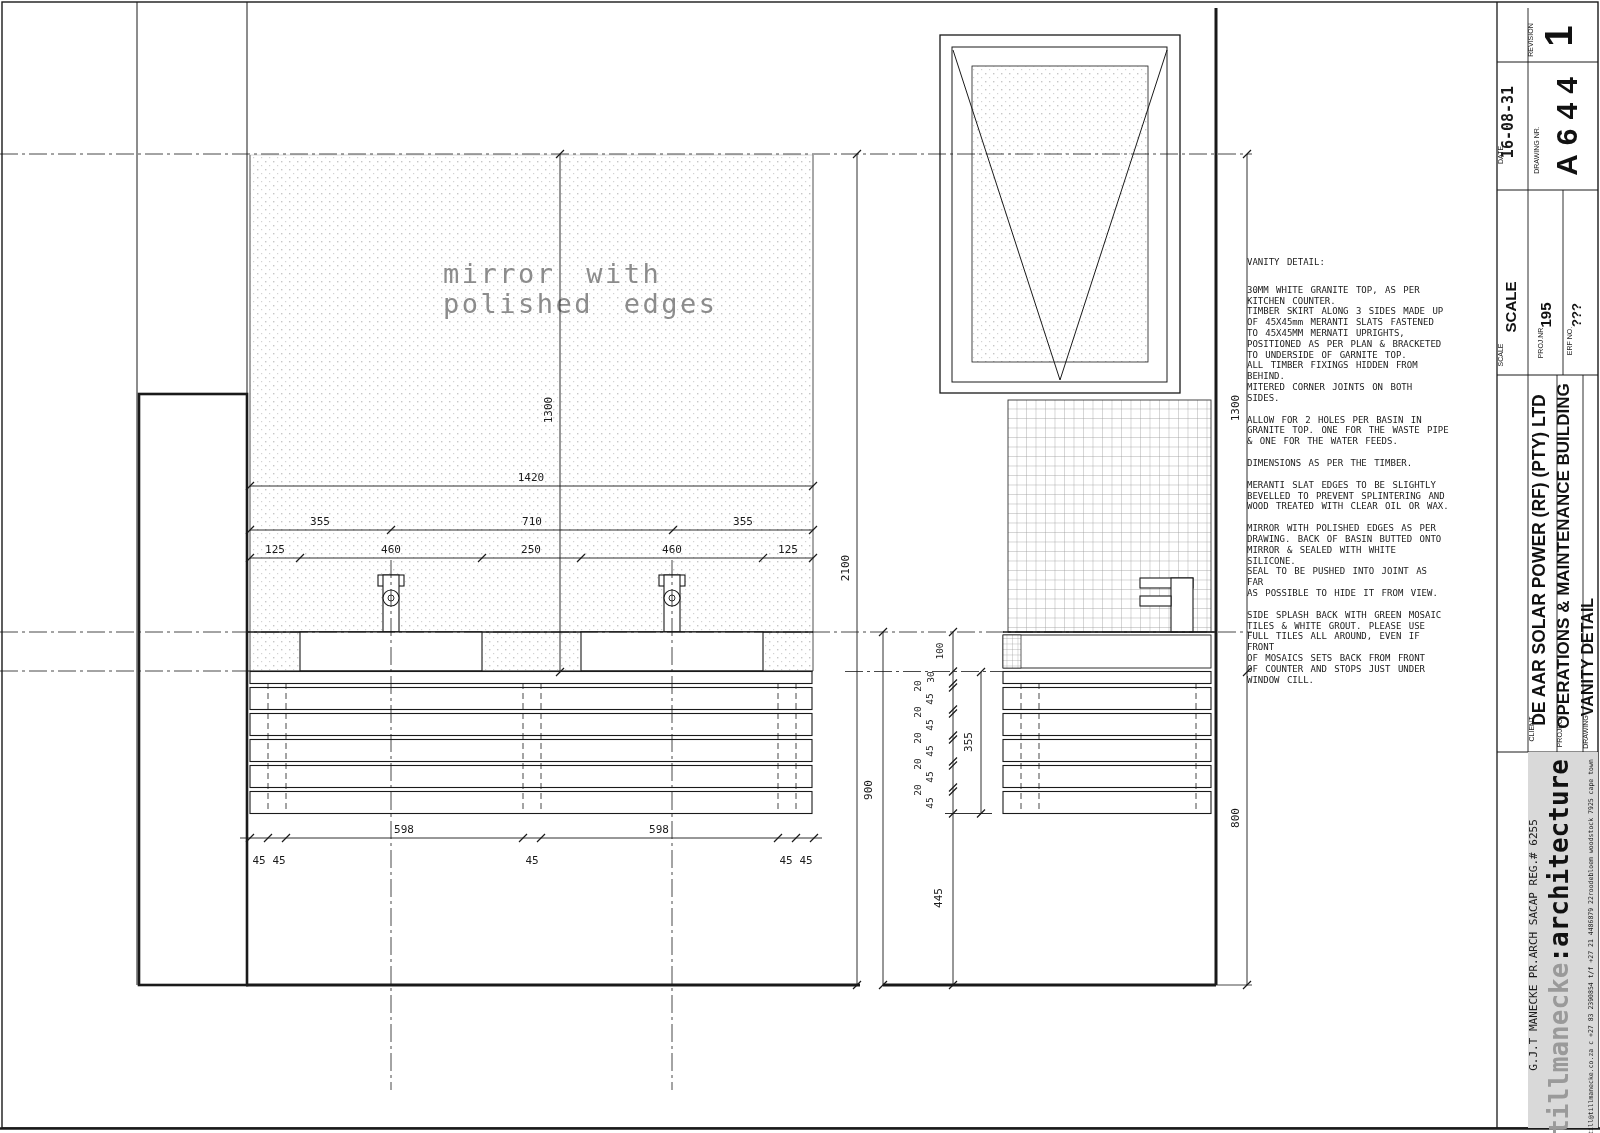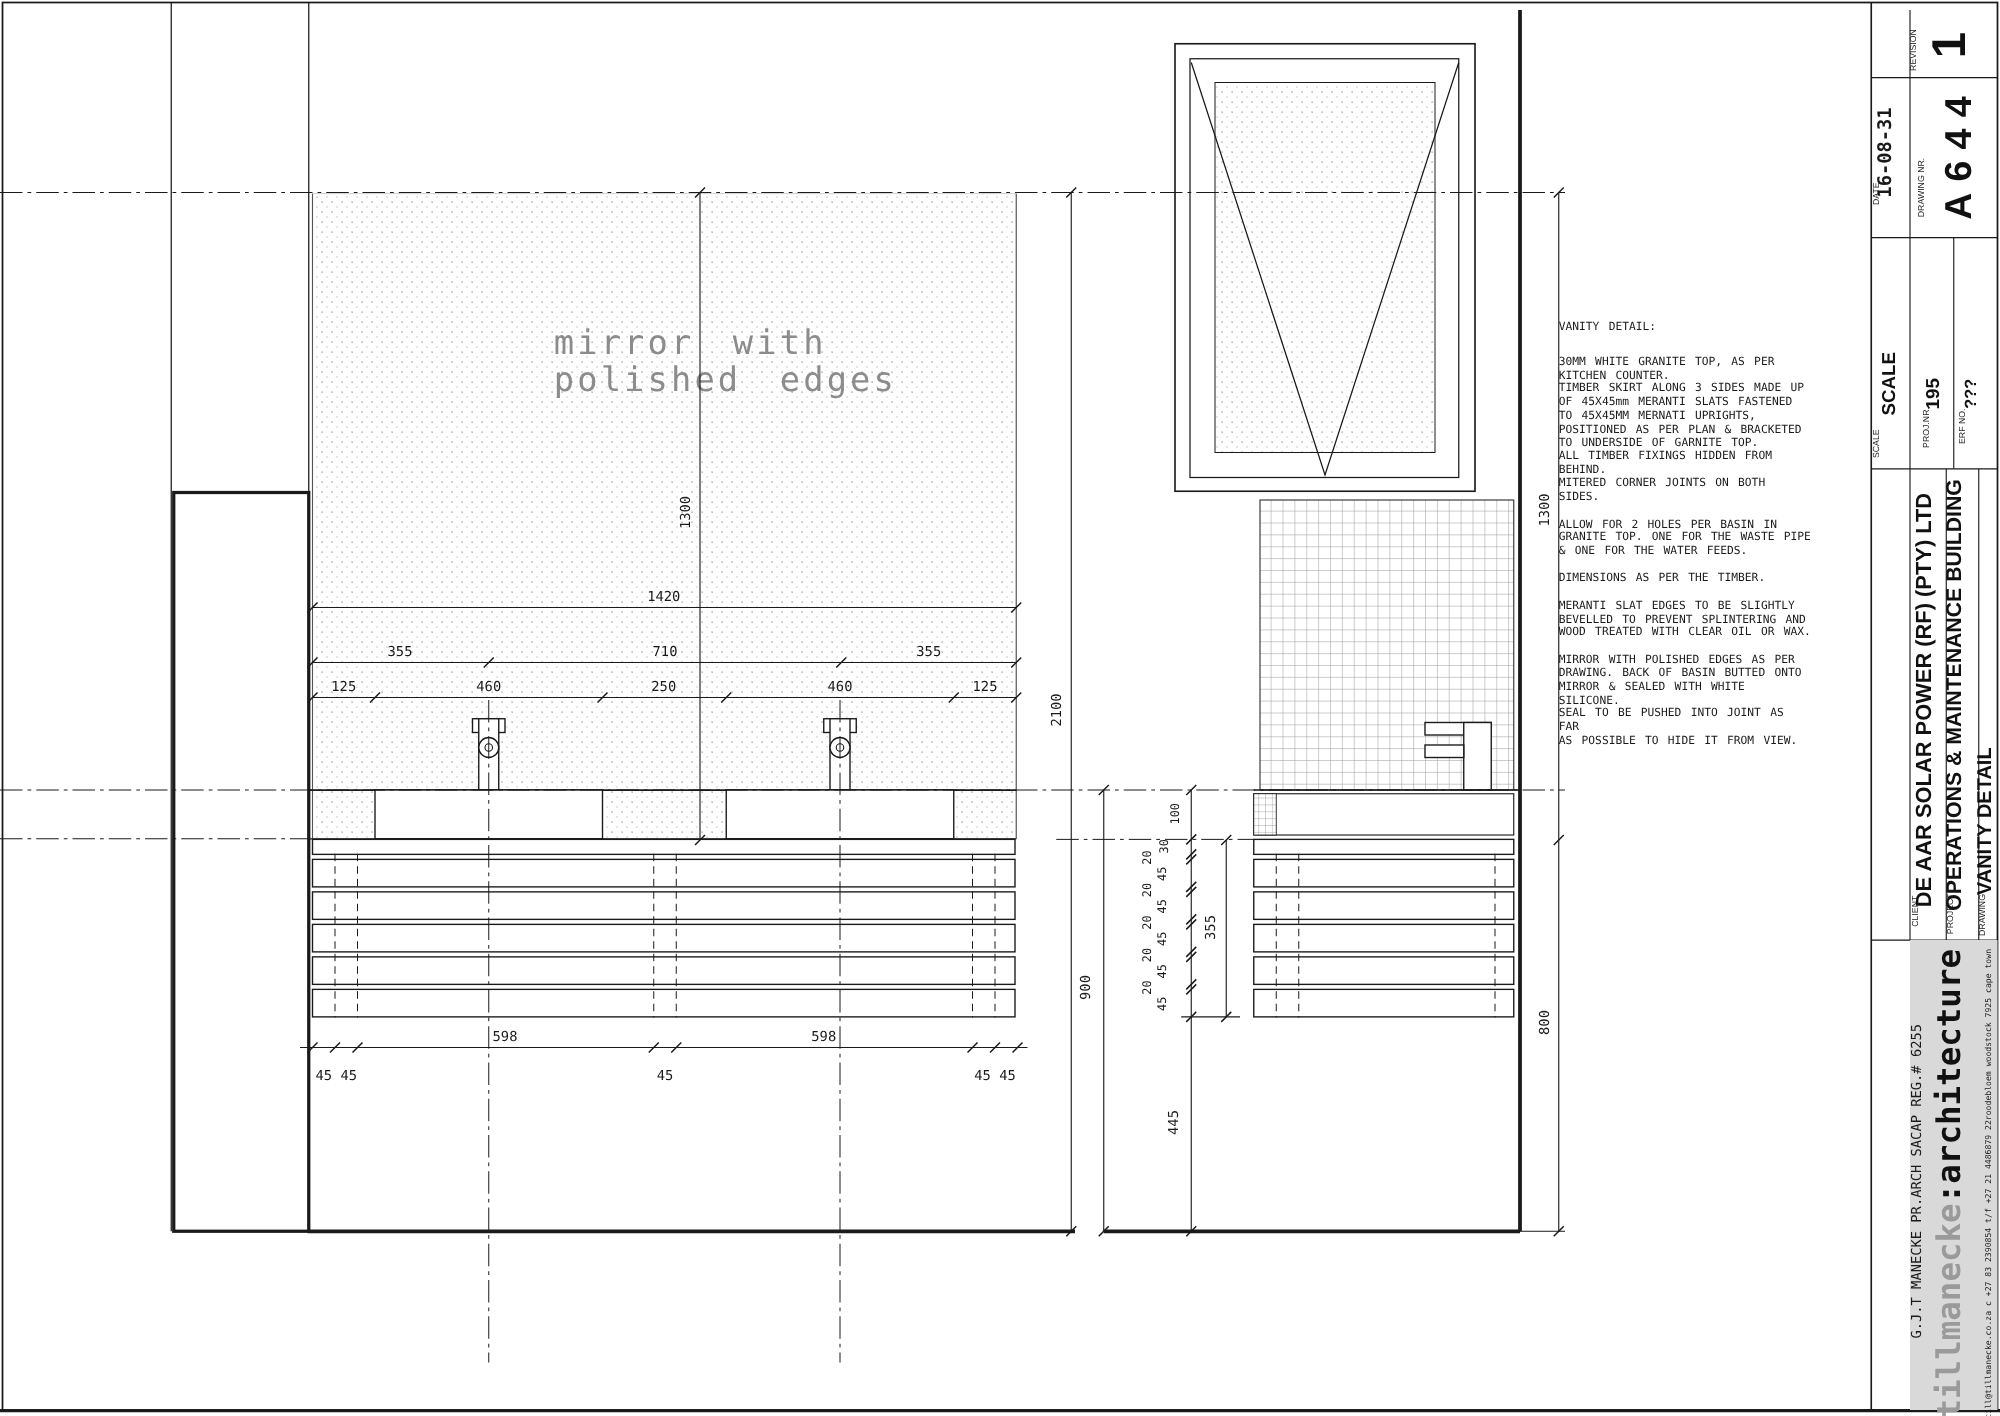--- a/index.html
+++ b/index.html
@@ -270,15 +270,21 @@
 &amp; ONE FOR THE WATER FEEDS.</div>
   <div class="para">DIMENSIONS AS PER THE TIMBER.</div>
   <div class="para">MERANTI SLAT EDGES TO BE SLIGHTLY
 BEVELLED TO PREVENT SPLINTERING AND
 WOOD TREATED WITH CLEAR OIL OR WAX.</div>
   <div class="para">MIRROR WITH POLISHED EDGES AS PER
 DRAWING. BACK OF BASIN BUTTED ONTO
 MIRROR &amp; SEALED WITH WHITE SILICONE.
 SEAL TO BE PUSHED INTO JOINT AS FAR
 AS POSSIBLE TO HIDE IT FROM VIEW.</div>
+  <div class="para">SIDE SPLASH BACK WITH GREEN MOSAIC
+TILES &amp; WHITE GROUT. PLEASE USE
+FULL TILES ALL AROUND, EVEN IF FRONT
+OF MOSAICS SETS BACK FROM FRONT
+OF COUNTER AND STOPS JUST UNDER
+WINDOW CILL.</div>
 </div>
 
 </div>
 
 </body></html>

